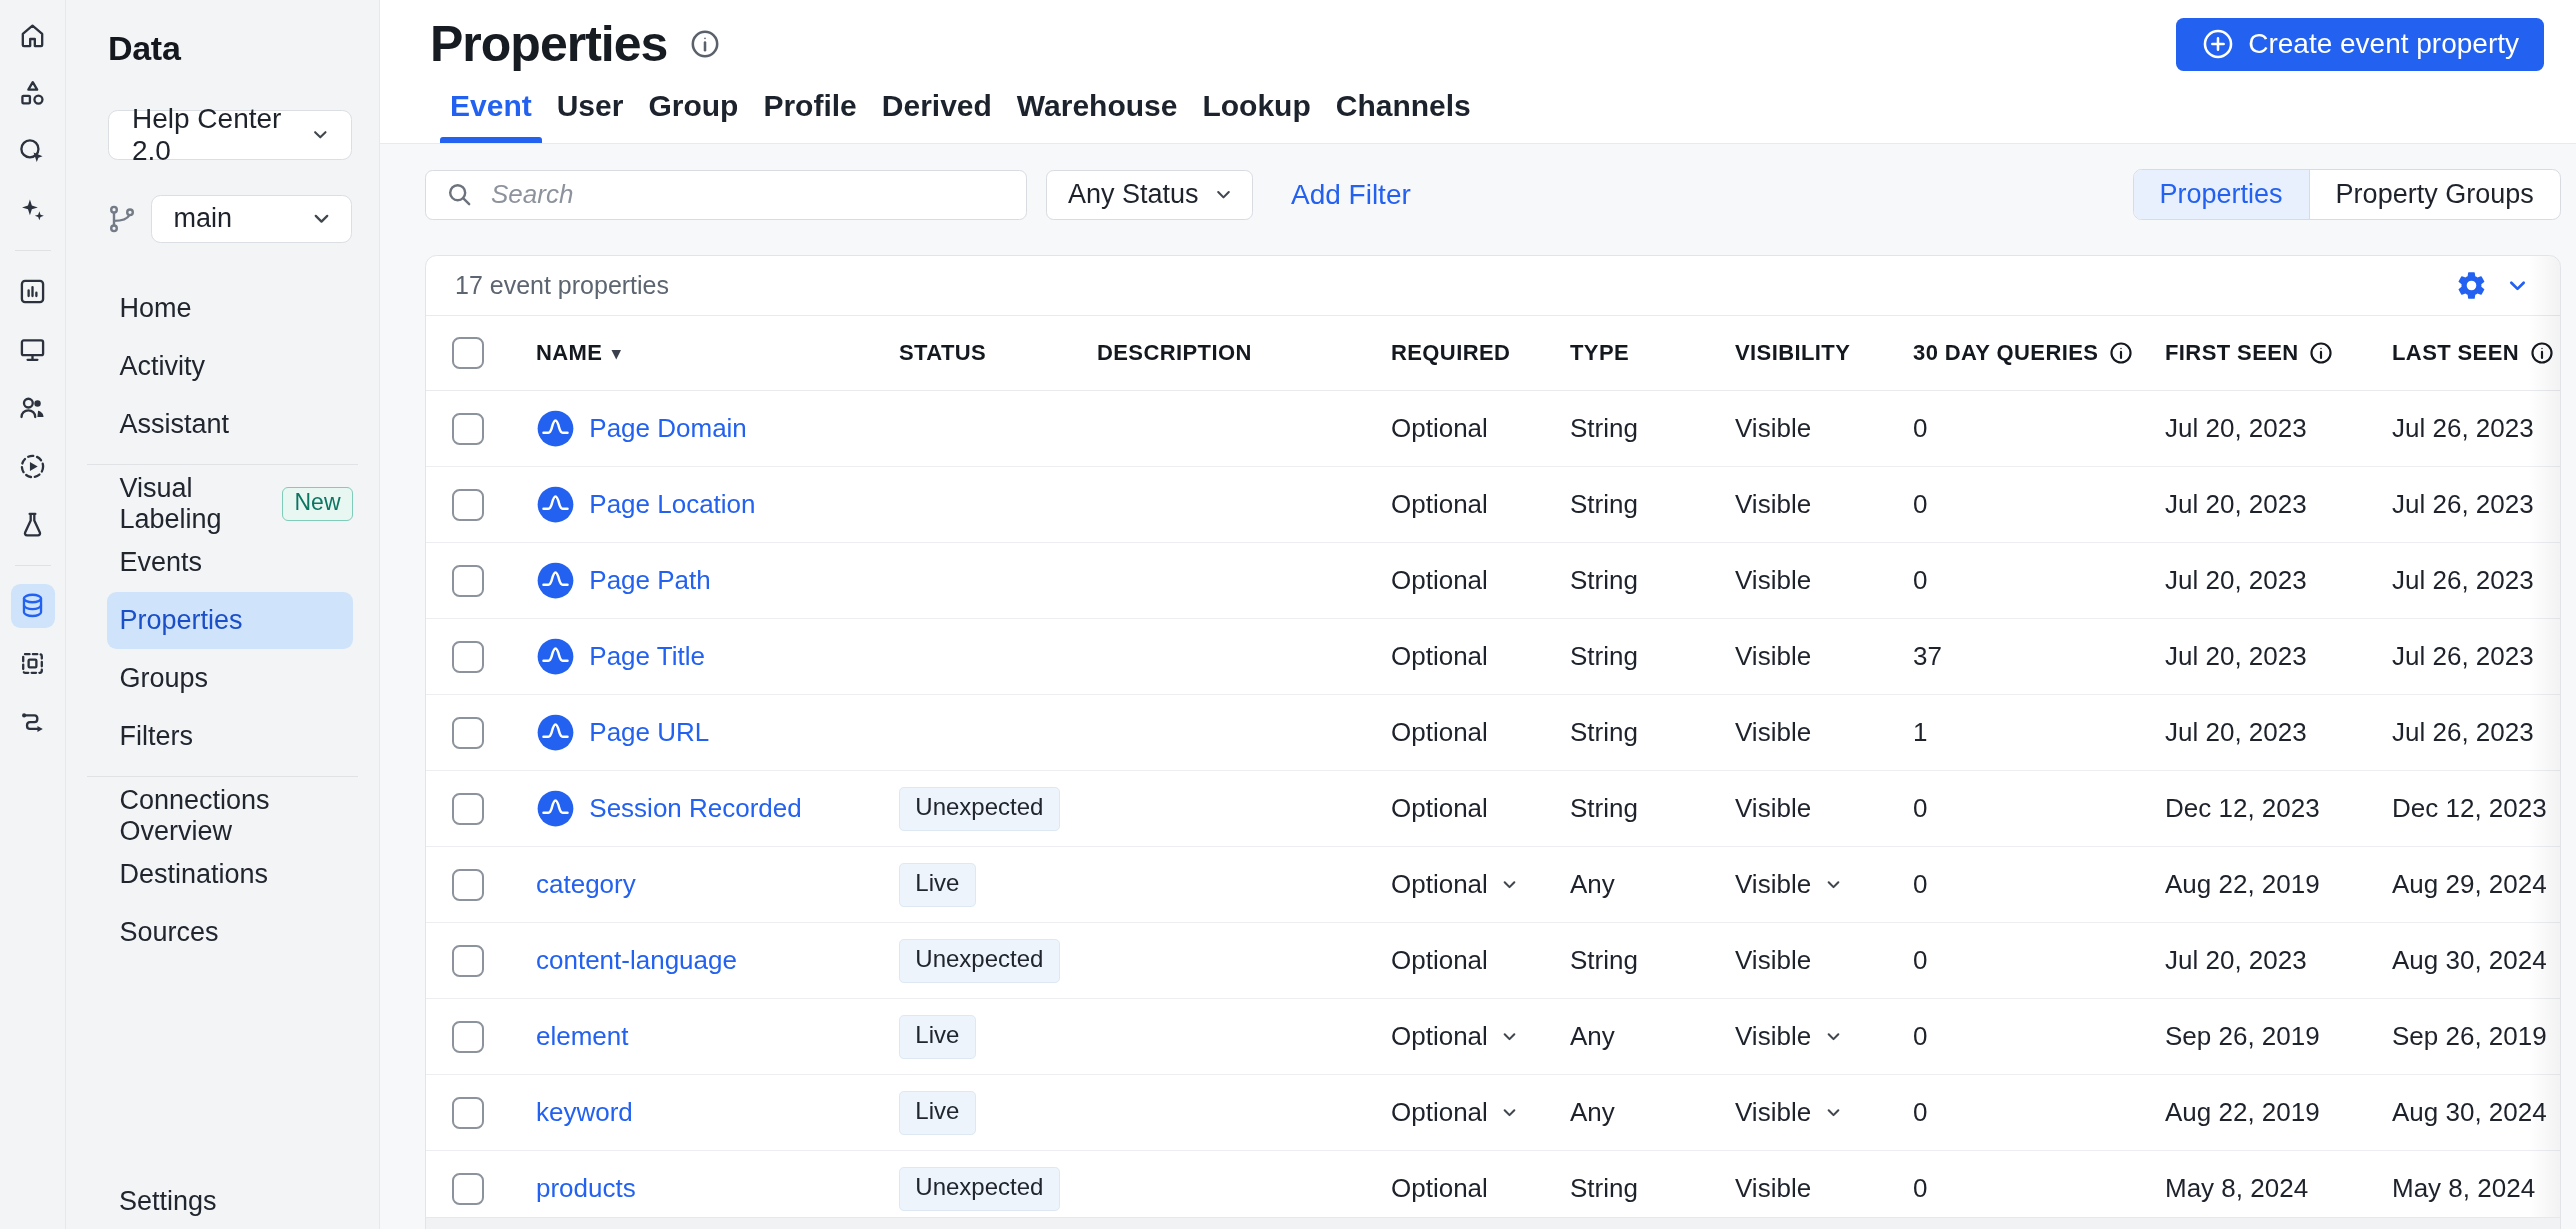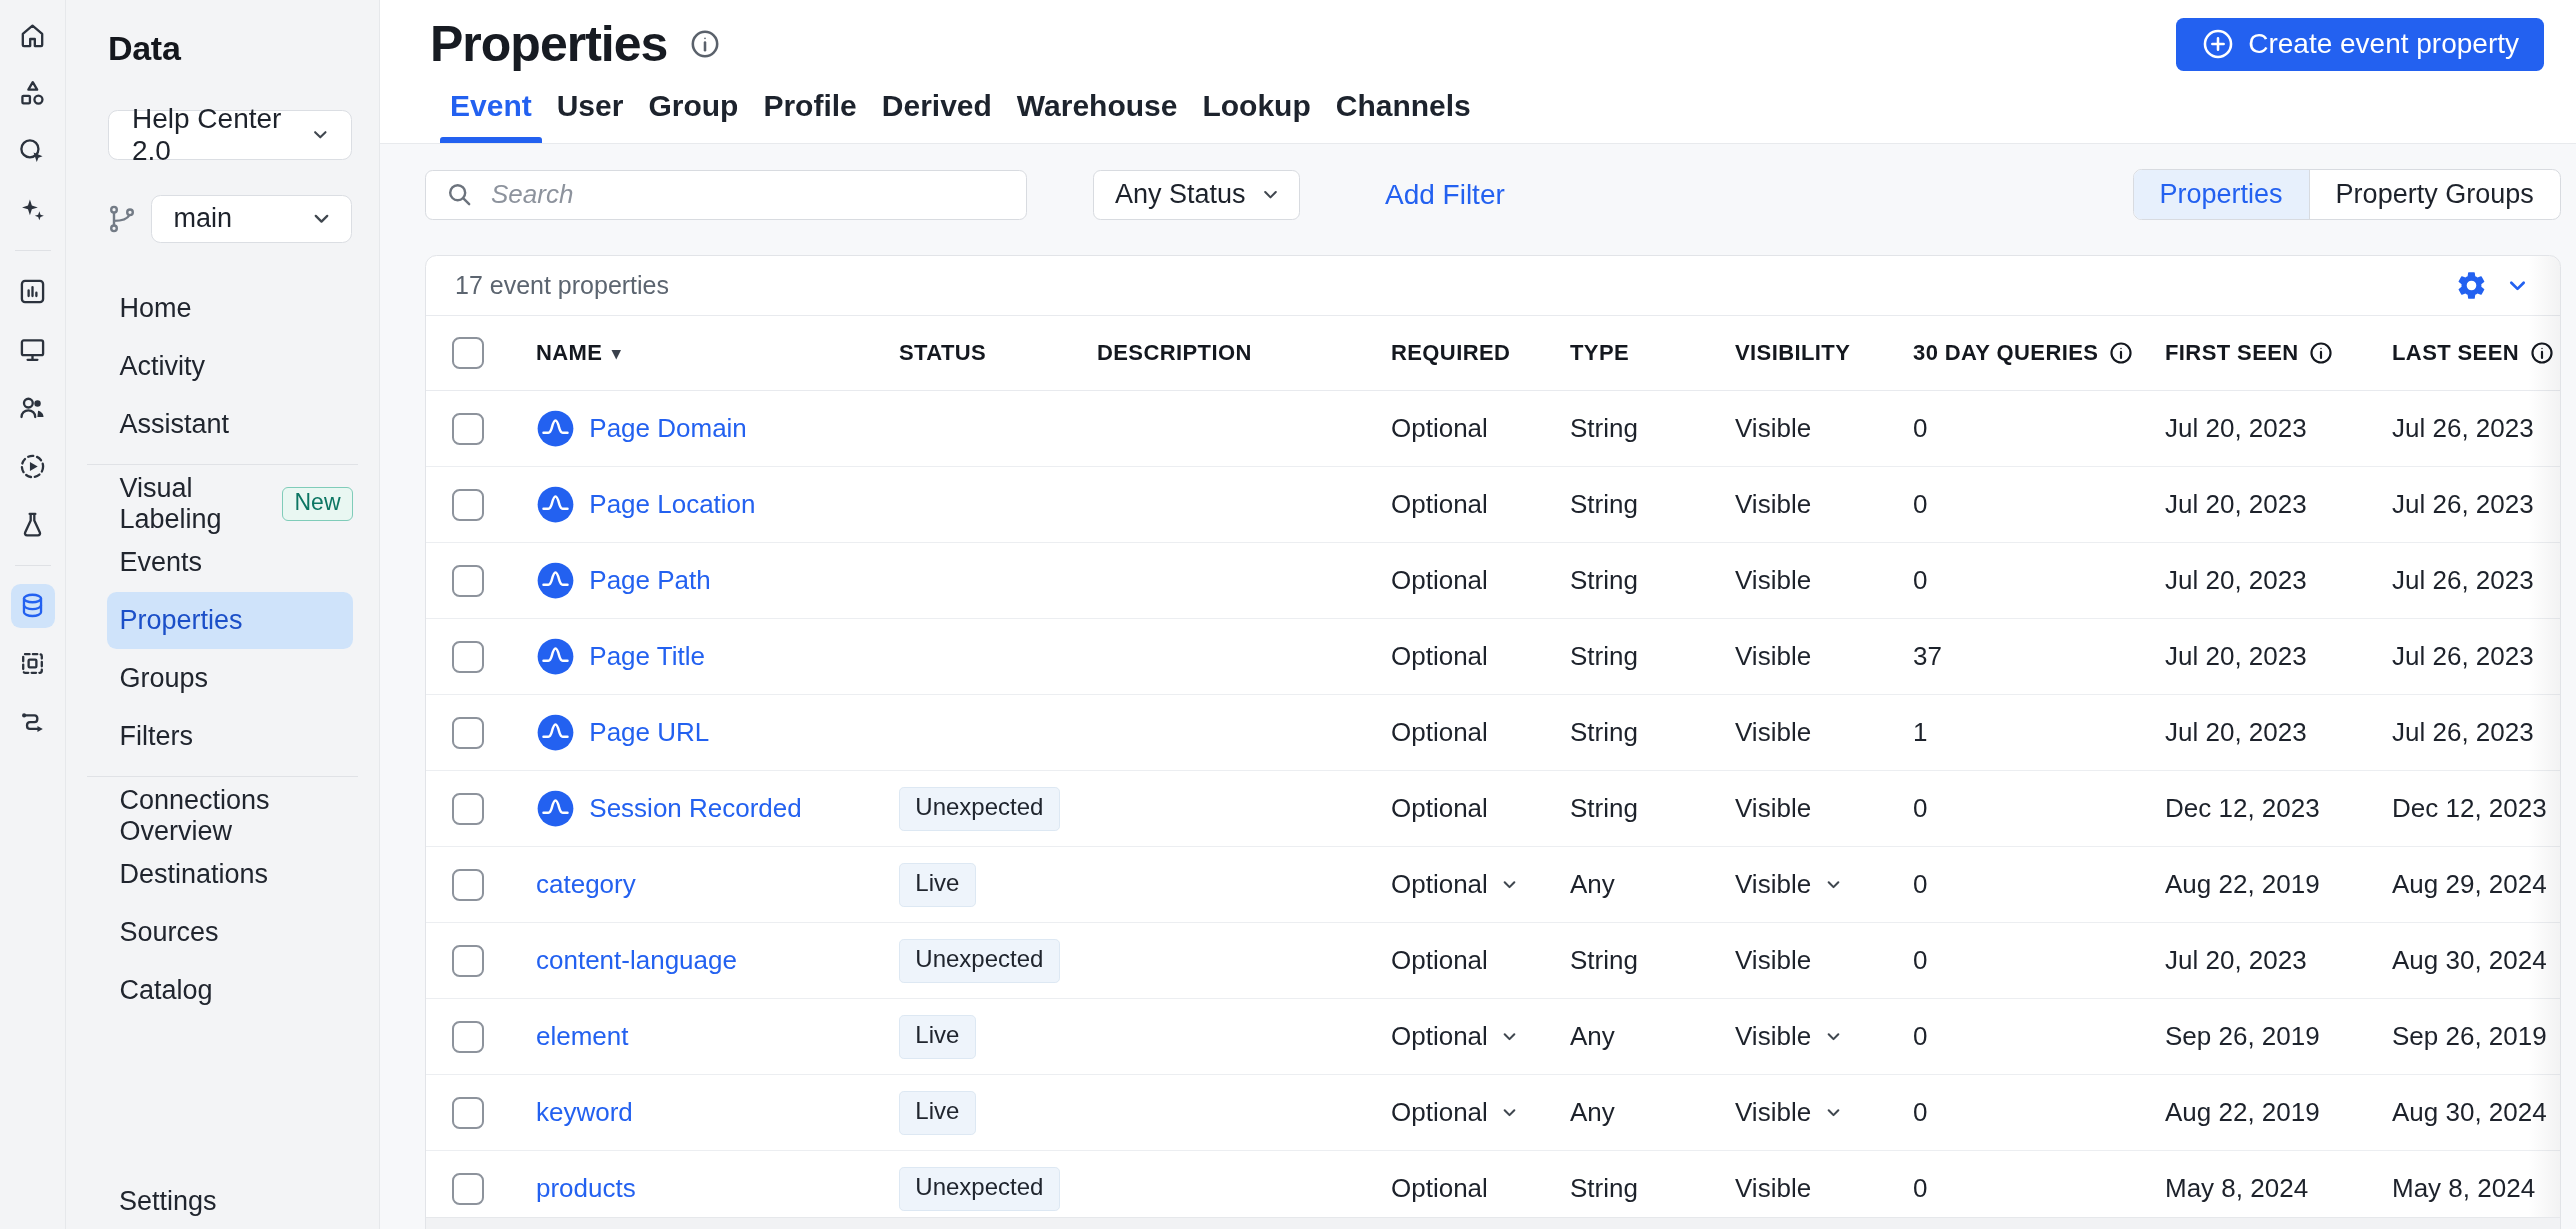--- a/index.html
+++ b/index.html
@@ -78,21 +78,21 @@
     display: flex; align-items: center; gap: 13.4px; padding: 0 25px;
     font-size: 28px; font-family: inherit; cursor: pointer;
   }
   .create-btn svg { width: 34px; height: 34px; stroke: #fff; fill: none; stroke-width: 1.8; stroke-linecap: round; }
   .tabs { display: flex; gap: 25px; margin-top: 16px; padding-left: 20px; font-weight: bold; }
   .tab { font-size: 30px; color: #1d232d; padding-bottom: 20px; position: relative; cursor: pointer; }
   .tab.active { color: #2361f0; }
   .tab.active::after { content: ""; position: absolute; left: -10.5px; right: -10.5px; bottom: 0; height: 6.7px; background: #2361f0; border-radius: 2.9px 2.9px 0 0; }
   
   .content { flex: 1; padding: 25px 15.3px 0 45px; display: flex; flex-direction: column; min-height: 0; }
-  .filter-row { display: flex; align-items: center; flex: none; gap: 47px; }
+  .filter-row { display: flex; align-items: center; flex: none; }
   .search-box {
     width: 602px; height: 50px; background: #fff; border: 1px solid #d8dbe0; border-radius: 7.6px;
     display: flex; align-items: center; padding: 0 19px;
   }
   .search-box svg { width: 29px; height: 29px; stroke: #6c737d; fill: none; stroke-width: 2; stroke-linecap: round; flex: none; }
   .search-box input {
     border: none; outline: none; background: transparent; flex: 1; margin-left: 17px;
     font-size: 26px; font-style: italic; color: #3a414c; font-family: inherit;
   }
   .search-box input::placeholder { color: #8d939d; font-style: italic; }
@@ -278,23 +278,20 @@
       </div>
       <div class="nav-divider"></div>
       <div class="nav-item">
         <span>Connections Overview</span>
       </div>
       <div class="nav-item">
         <span>Destinations</span>
       </div>
       <div class="nav-item">
         <span>Sources</span>
-      </div>
-      <div class="nav-item">
-        <span>Catalog</span>
       </div>
     </div>
   <div class="sidebar-footer">
     <div class="footer-item">Settings</div>
   </div>
 </nav>
 
 <main class="main">
   <header class="header">
     <div class="title-row">

